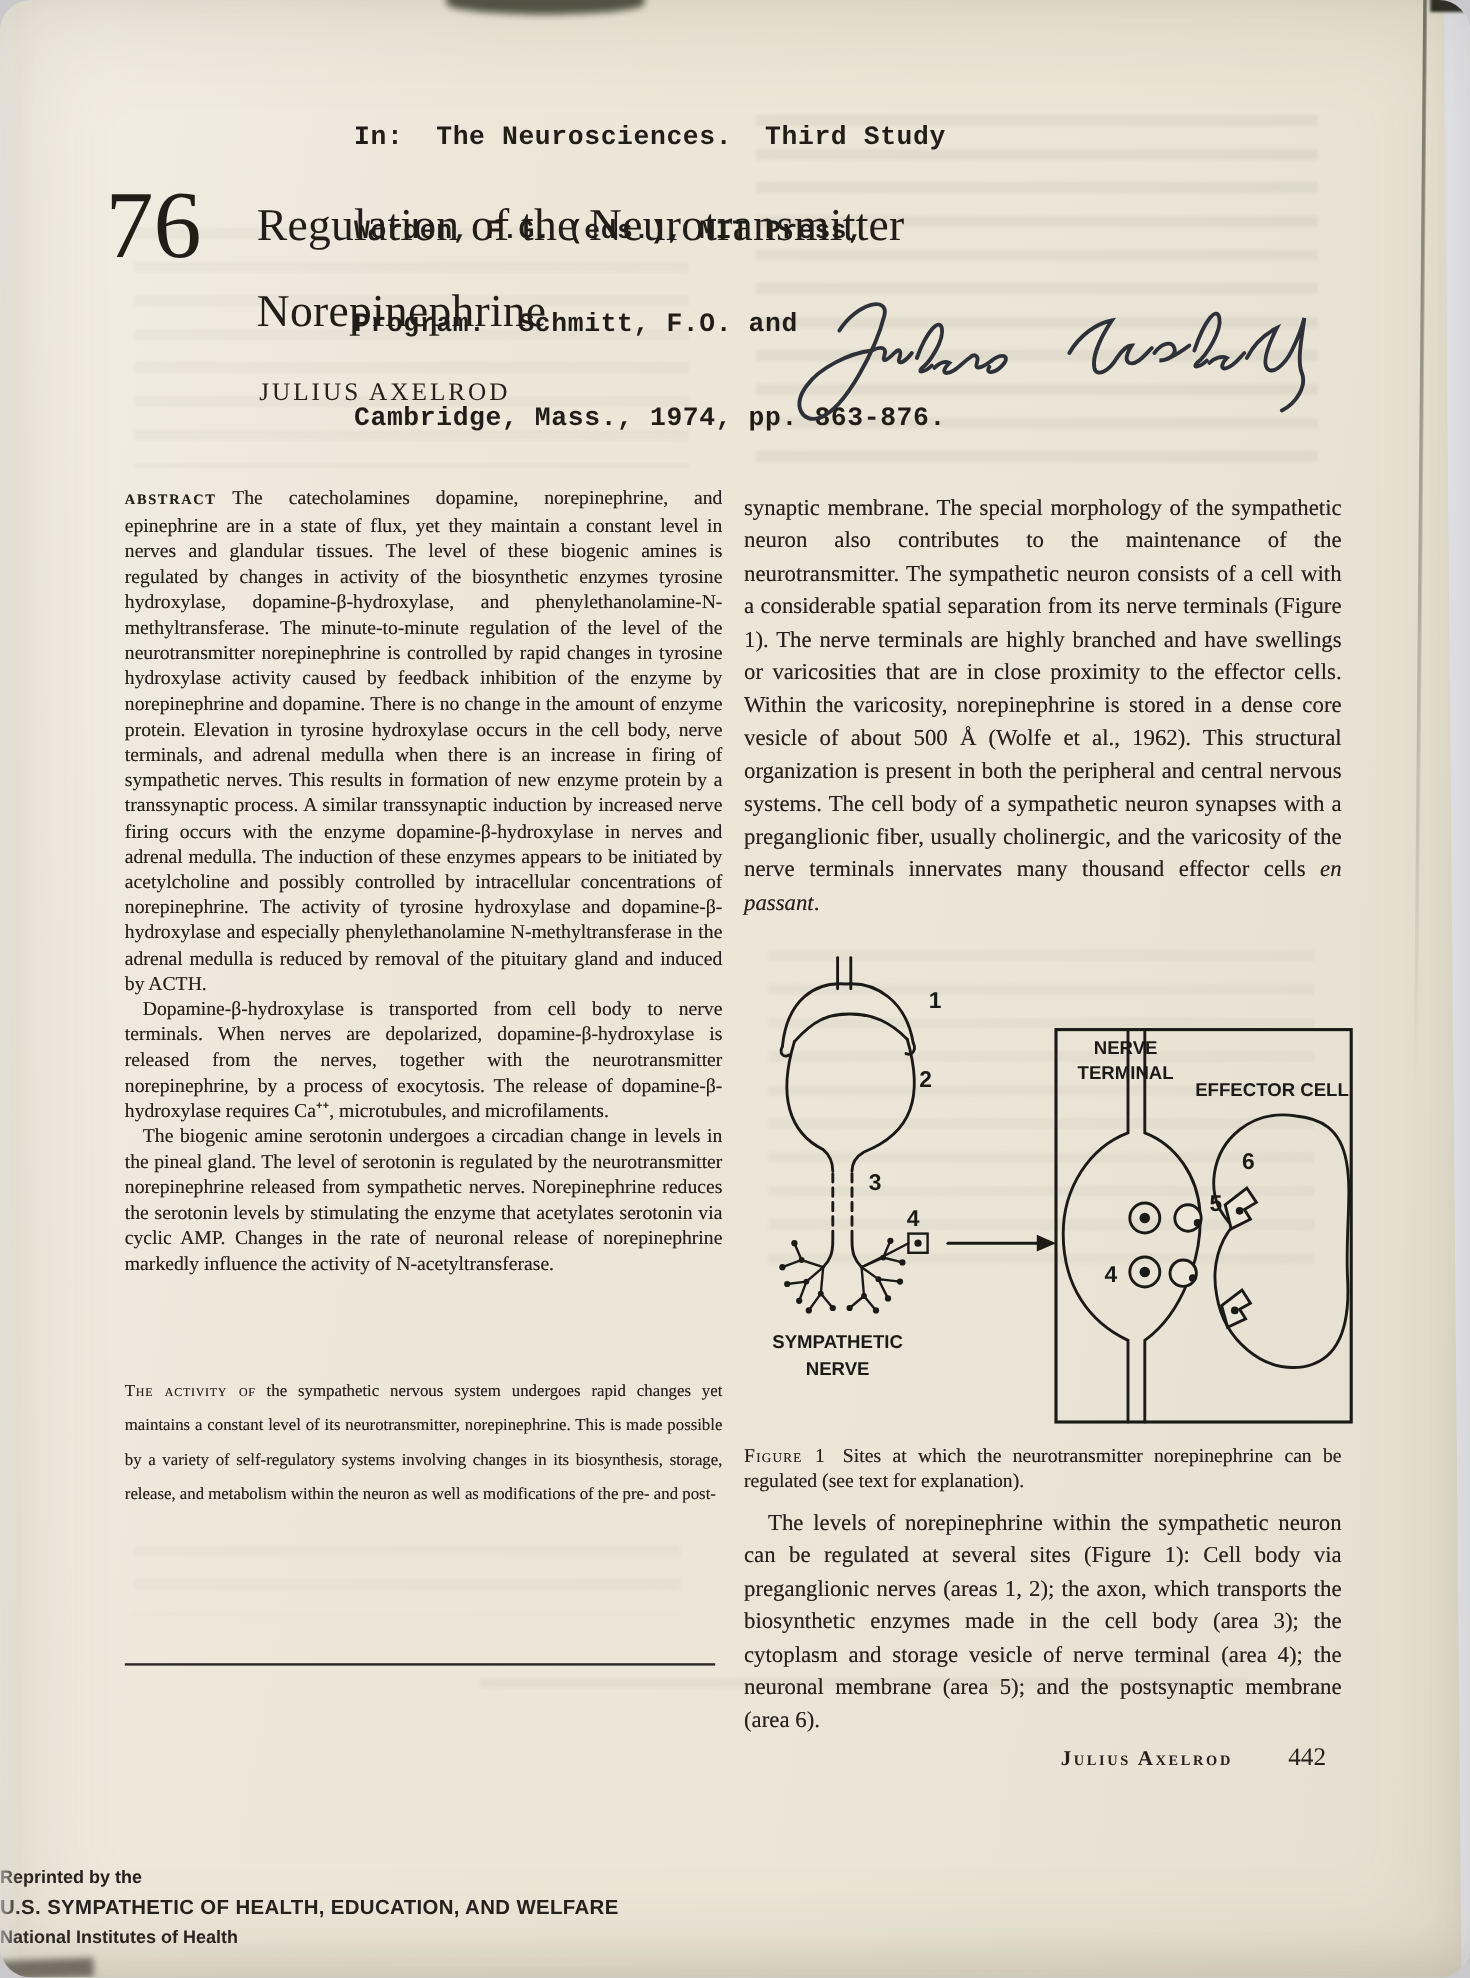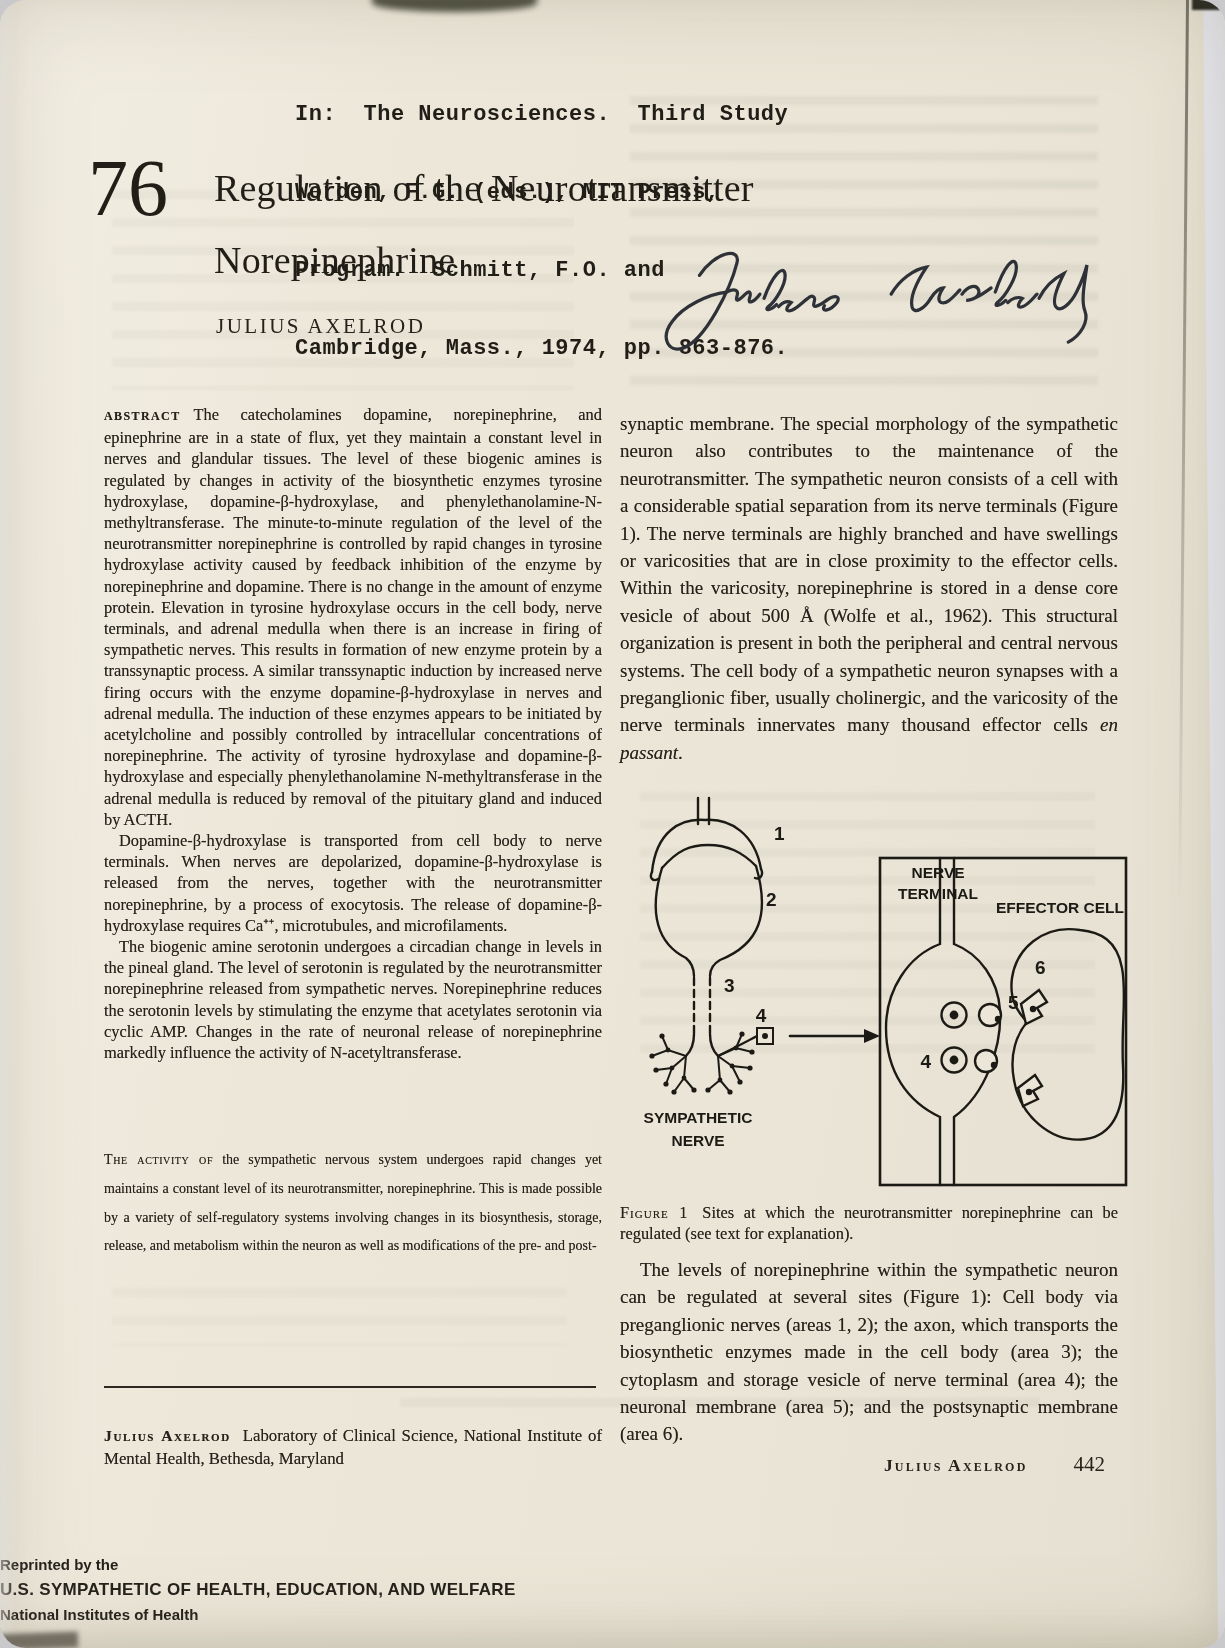--- a/index.html
+++ b/index.html
@@ -112,23 +112,20 @@
     <p><span class="abs-label">ABSTRACT</span><span>The catecholamines dopamine, norepinephrine, and epinephrine are in a state of flux, yet they maintain a constant level in nerves and glandular tissues. The level of these biogenic amines is regulated by changes in activity of the biosynthetic enzymes tyrosine hydroxylase, dopamine-β-hydroxylase, and phenylethanolamine-N-methyltransferase. The minute-to-minute regulation of the level of the neurotransmitter norepinephrine is controlled by rapid changes in tyrosine hydroxylase activity caused by feedback inhibition of the enzyme by norepinephrine and dopamine. There is no change in the amount of enzyme protein. Elevation in tyrosine hydroxylase occurs in the cell body, nerve terminals, and adrenal medulla when there is an increase in firing of sympathetic nerves. This results in formation of new enzyme protein by a transsynaptic process. A similar transsynaptic induction by increased nerve firing occurs with the enzyme dopamine-β-hydroxylase in nerves and adrenal medulla. The induction of these enzymes appears to be initiated by acetylcholine and possibly controlled by intracellular concentrations of norepinephrine. The activity of tyrosine hydroxylase and dopamine-β-hydroxylase and especially phenylethanolamine N-methyltransferase in the adrenal medulla is reduced by removal of the pituitary gland and induced by ACTH.</span></p>
     <p>Dopamine-β-hydroxylase is transported from cell body to nerve terminals. When nerves are depolarized, dopamine-β-hydroxylase is released from the nerves, together with the neurotransmitter norepinephrine, by a process of exocytosis. The release of dopamine-β-hydroxylase requires Ca⁺⁺, microtubules, and microfilaments.</p>
     <p>The biogenic amine serotonin undergoes a circadian change in levels in the pineal gland. The level of serotonin is regulated by the neurotransmitter norepinephrine released from sympathetic nerves. Norepinephrine reduces the serotonin levels by stimulating the enzyme that acetylates serotonin via cyclic AMP. Changes in the rate of neuronal release of norepinephrine markedly influence the activity of N-acetyltransferase.</p>
   </div>
 
   <div class="abs txt col intro">
     <span class="lead-sc">The activity of</span><span> the sympathetic nervous system undergoes rapid changes yet maintains a constant level of its neurotransmitter, norepinephrine. This is made possible by a variety of self-regulatory systems involving changes in its biosynthesis, storage, release, and metabolism within the neuron as well as modifications of the pre- and post-</span>
   </div>
 
   <div class="abs rule"></div>
-  <div class="abs txt col footnote">
-    <span class="fn-name">Julius Axelrod</span><span>Laboratory of Clinical Science, National Institute of Mental Health, Bethesda, Maryland</span>
-  </div>
 
   <div class="abs txt col rcol1">
     <span>synaptic membrane. The special morphology of the sympathetic neuron also contributes to the maintenance of the neurotransmitter. The sympathetic neuron consists of a cell with a considerable spatial separation from its nerve terminals (Figure 1). The nerve terminals are highly branched and have swellings or varicosities that are in close proximity to the effector cells. Within the varicosity, norepinephrine is stored in a dense core vesicle of about 500 Å (Wolfe et al., 1962). This structural organization is present in both the peripheral and central nervous systems. The cell body of a sympathetic neuron synapses with a preganglionic fiber, usually cholinergic, and the varicosity of the nerve terminals innervates many thousand effector cells </span><span class="ital">en passant</span><span>.</span>
   </div>
 
   <svg class="abs figsvg" width="500" height="420" viewBox="0 0 500 420" role="img" aria-label="neuron diagram">
     <g fill="none" stroke="#1c1a15" stroke-width="2.4" stroke-linecap="round">
 
       <path d="M70,26 L70,52 M81,26 L81,52"></path>
 

